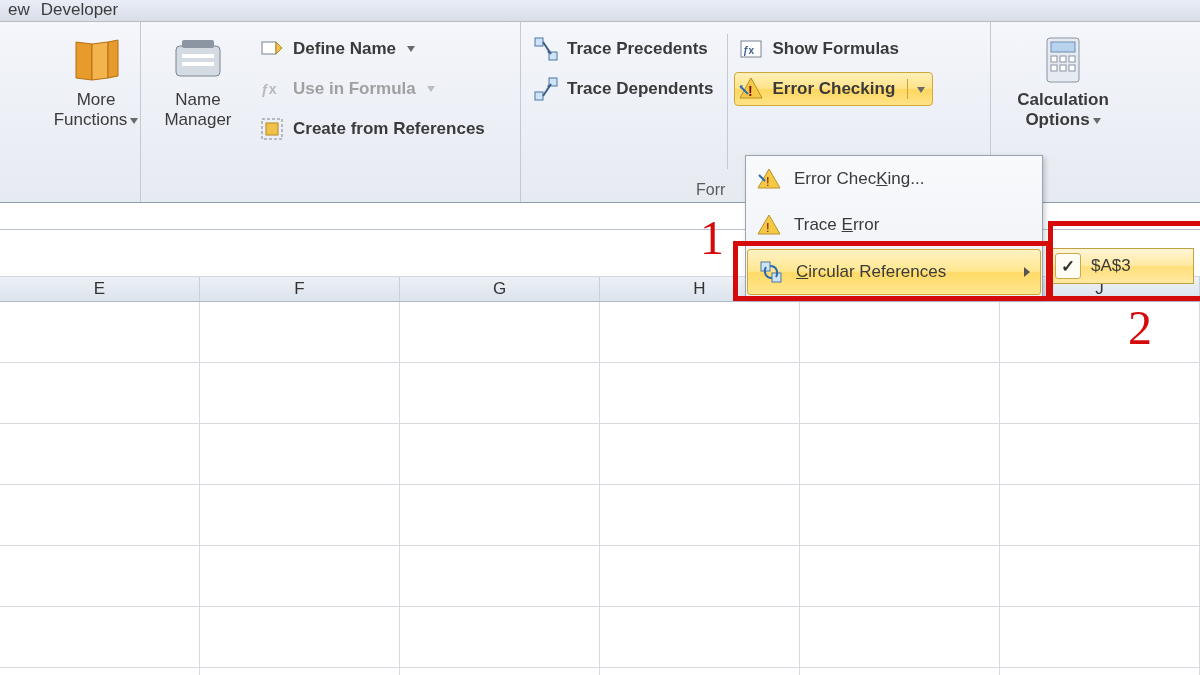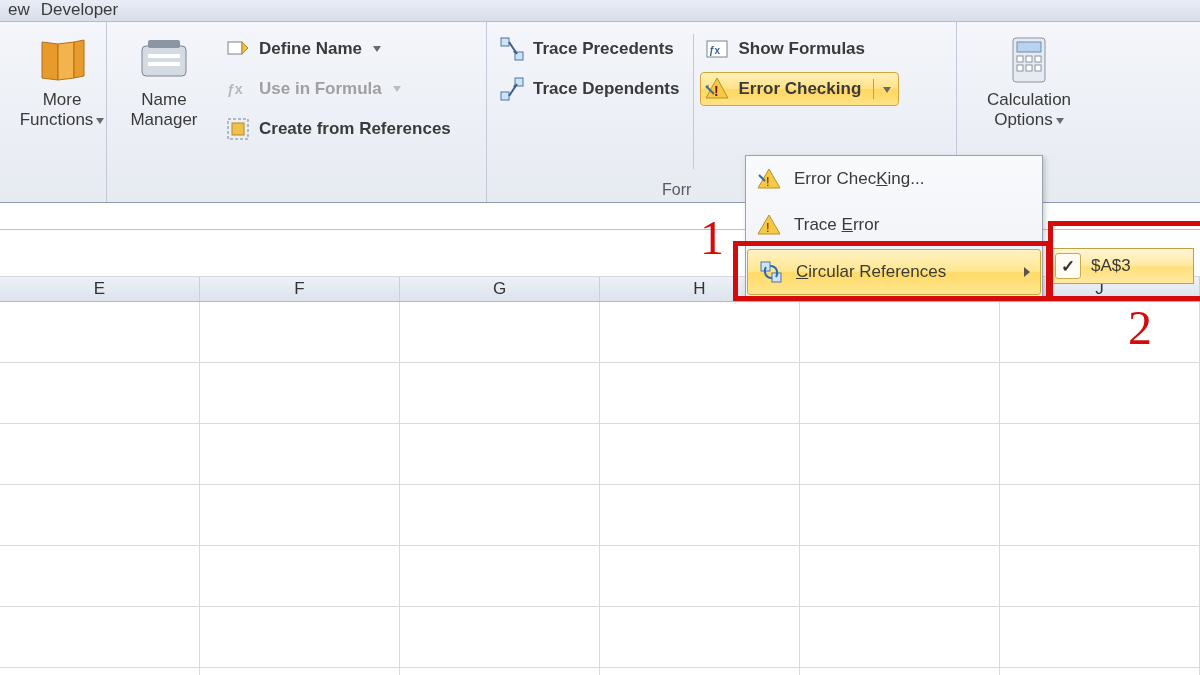--- a/index.html
+++ b/index.html
@@ -211,21 +211,21 @@
 </head>
 <body>
 
 <div class="tabbar">
   <span>ew</span>
   <span>Developer</span>
 </div>
 
 <div class="ribbon">
 
-  <div class="group" style="width:107px; border-left:none;">
+  <div class="group" style="width:107px; border-left:none;margin-left:34px;">
     <div class="big-btn">
       <span class="big-icon">
         <svg viewBox="0 0 56 56">
             <g>
           <path d="M8 10 L8 46 L24 48 L24 12 Z" fill="#e79b2c" stroke="#b56f13"></path>
           <path d="M24 12 L24 48 L40 46 L40 10 Z" fill="#f3b44e" stroke="#b56f13"></path>
           <path d="M40 10 L40 46 L50 44 L50 8 Z" fill="#e79b2c" stroke="#b56f13"></path>
         </g>
           </svg>
       </span>
@@ -336,21 +336,21 @@
         </div>
 
         <div style="height:36px;"></div>
       </div>
     </div>
     <div class="group-label" style="text-align:left; padding-left:175px;">Forr</div>
   </div>
 
 
   <div class="group" style="width:134px; border-right:none;">
-    <div class="big-btn" style="width:128px;">
+    <div class="big-btn" style="width:128px;font-weight:bold;">
       <span class="big-icon">
         <svg viewBox="0 0 56 56">
             <rect x="12" y="6" width="32" height="44" rx="3" fill="#e6ebf2" stroke="#8a94a3"></rect>
             <rect x="16" y="10" width="24" height="10" fill="#b9d3ee" stroke="#6d8db0"></rect>
           <rect x="16" y="24" width="6" height="6" fill="#fff" stroke="#8a94a3"></rect>
             <rect x="25" y="24" width="6" height="6" fill="#fff" stroke="#8a94a3"></rect>
             <rect x="34" y="24" width="6" height="6" fill="#fff" stroke="#8a94a3"></rect>
           <rect x="16" y="33" width="6" height="6" fill="#fff" stroke="#8a94a3"></rect>
             <rect x="25" y="33" width="6" height="6" fill="#fff" stroke="#8a94a3"></rect>
             <rect x="34" y="33" width="6" height="6" fill="#fff" stroke="#8a94a3"></rect>

